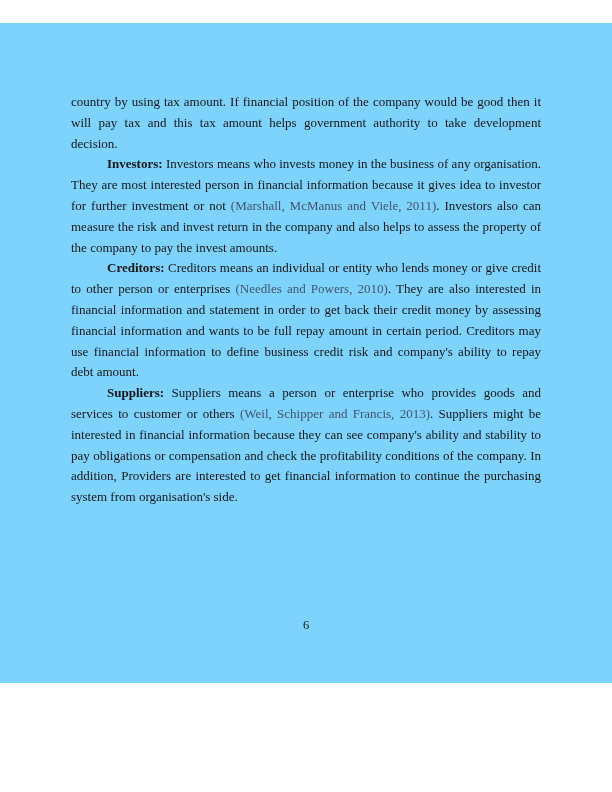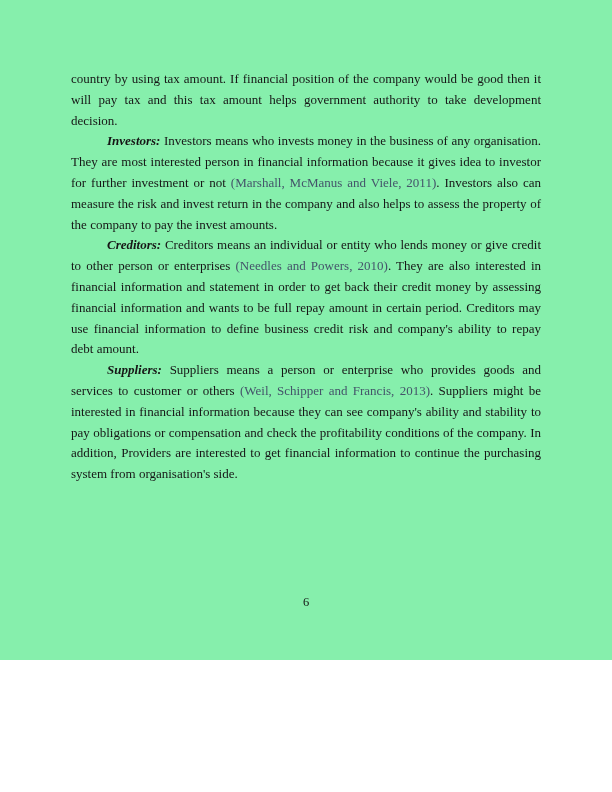--- a/index.html
+++ b/index.html
@@ -9,42 +9,42 @@
   }
   body {
     width: 612px;
     height: 792px;
     font-family: "Liberation Serif", serif;
   }
   .page {
     position: relative;
     width: 612px;
     height: 660px;
-    background: #86efac;
+    background: #7dd3fc;
     overflow: hidden;
+    margin-top: 23px;
   }
   .content {
     position: absolute;
     top: 69px;
     left: 71px;
     width: 470px;
   }
   p.para {
     margin: 0;
     font-size: 13px;
     line-height: 20.8px;
     text-align: justify;
     color: var(--text-color, #161616);
   }
   p.para.indent {
     text-indent: 36px;
   }
   .seg-lead {
     font-weight: bold;
-    font-style: italic;
   }
   .seg-citation {
     color: var(--citation-color, #44546a);
   }
   .page-number {
     position: absolute;
     bottom: 50px;
     left: 0;
     right: 0;
     text-align: center;

